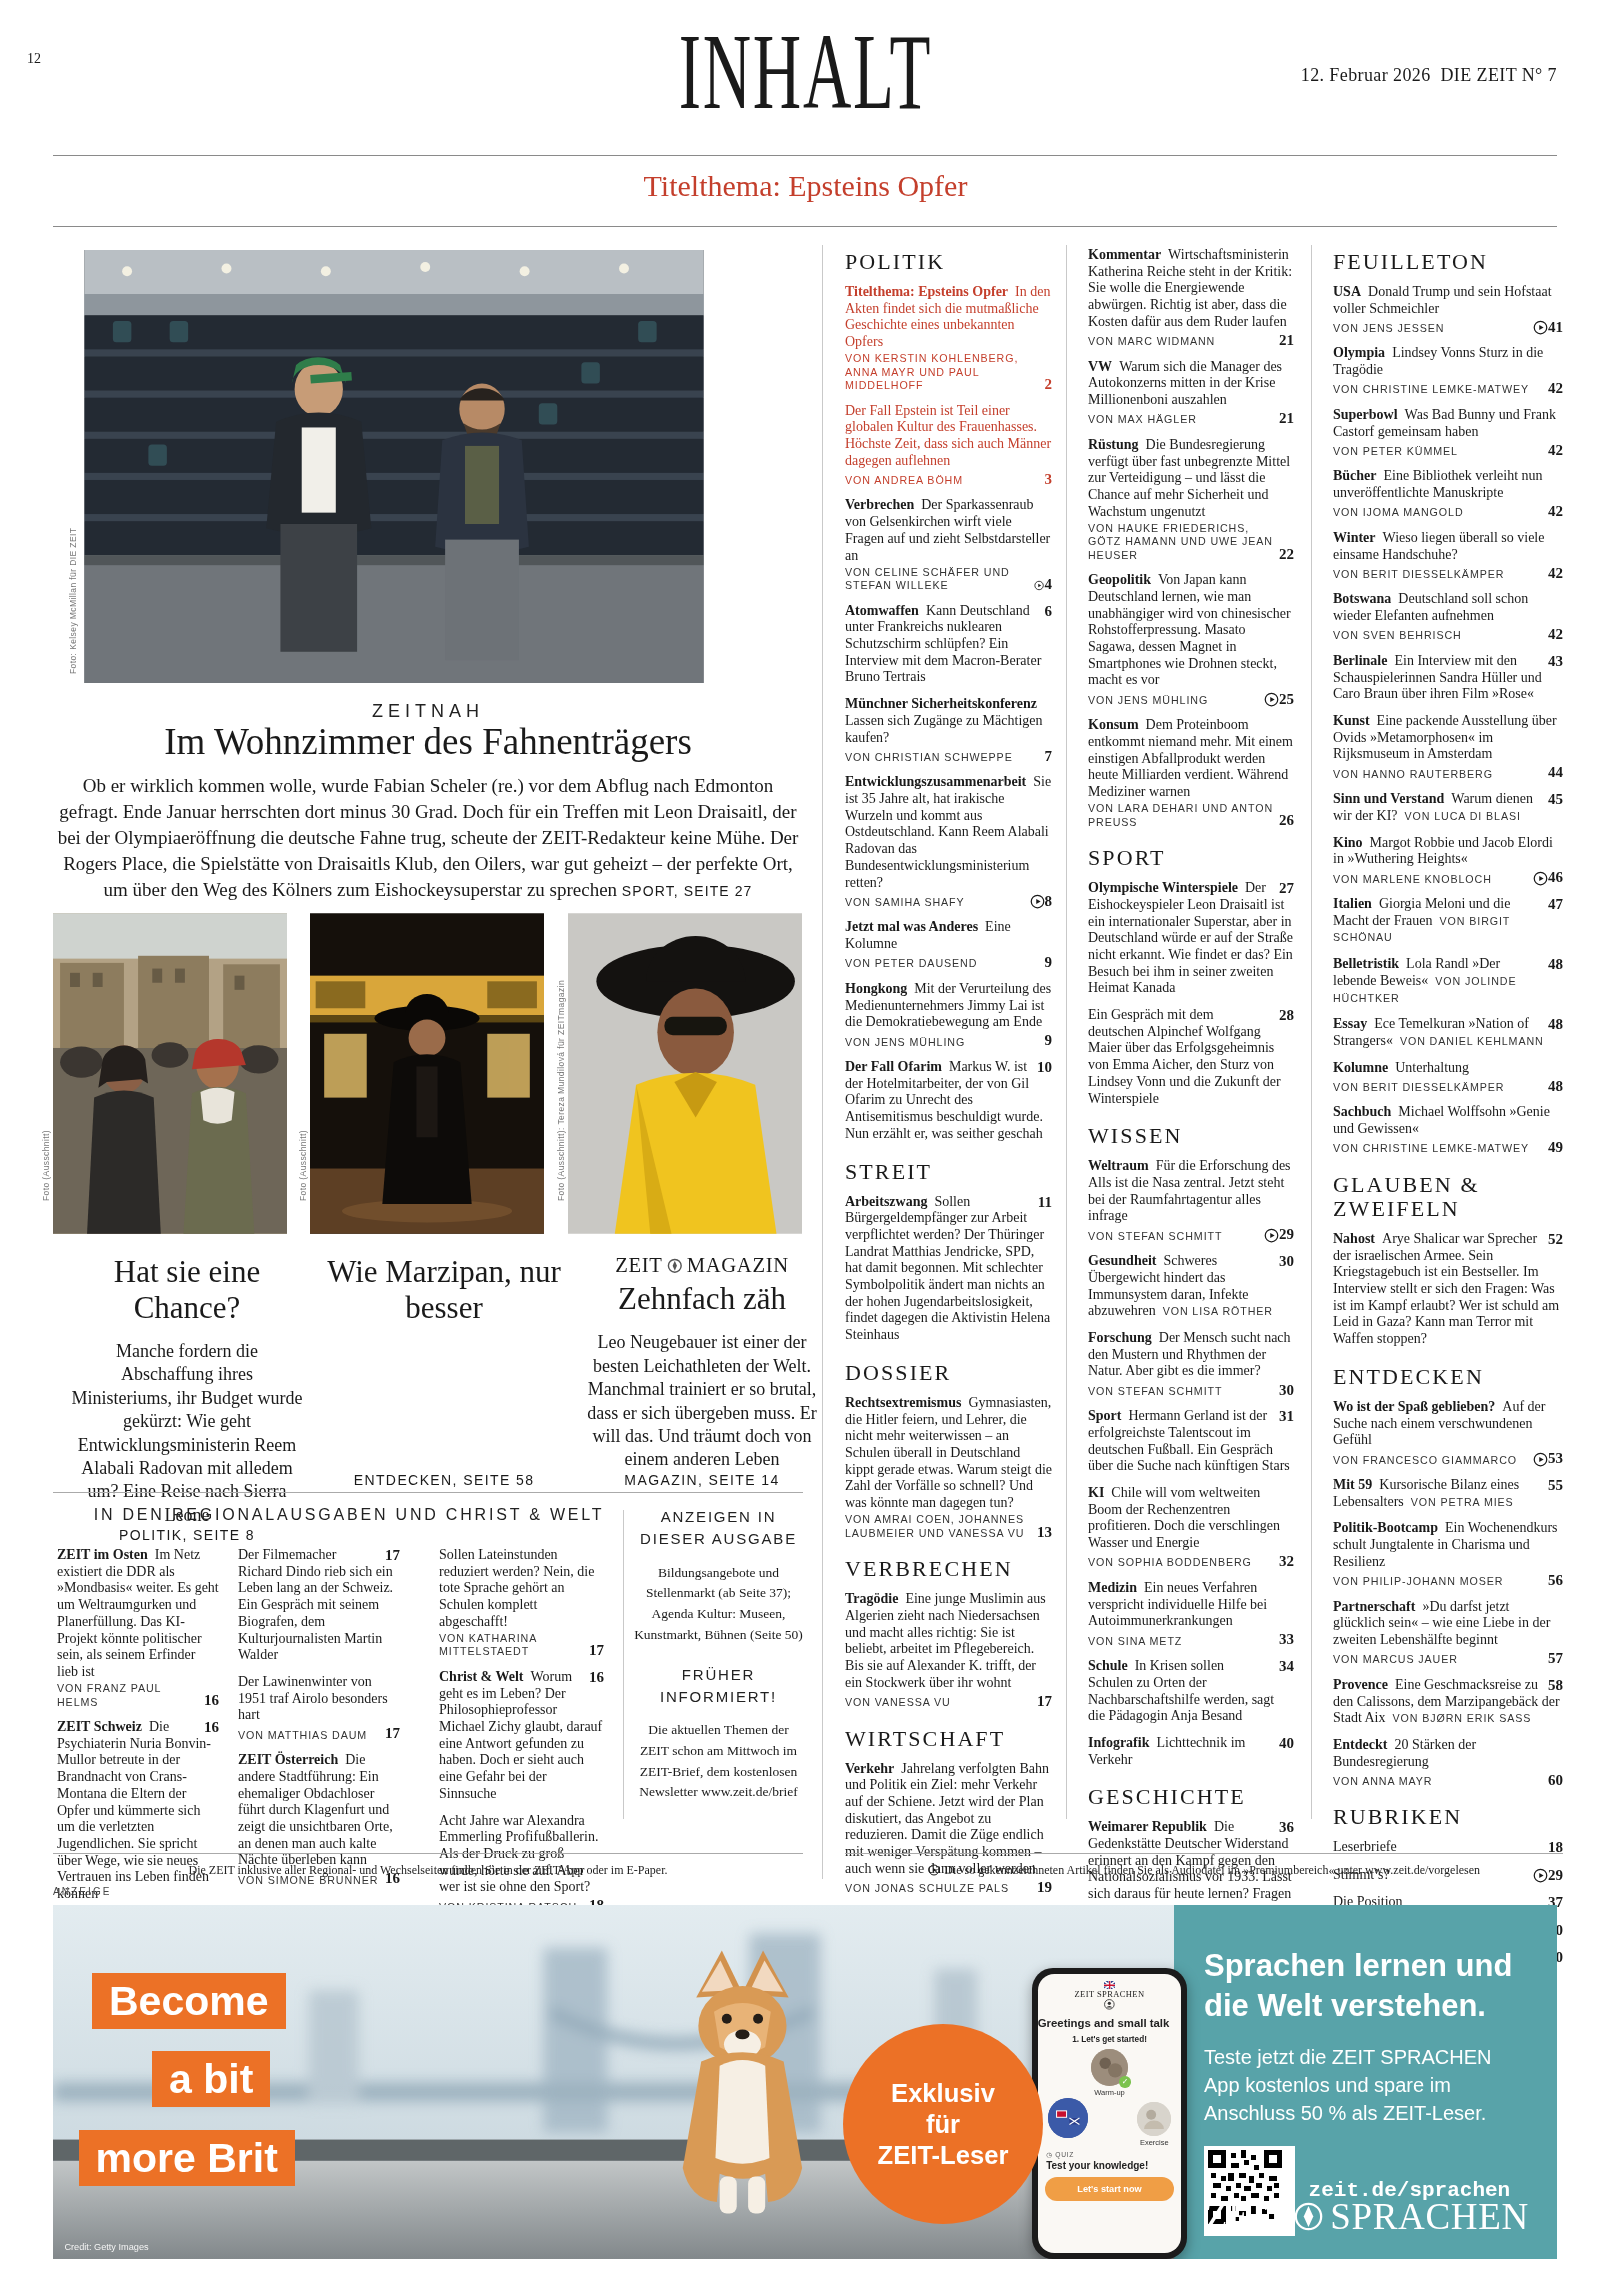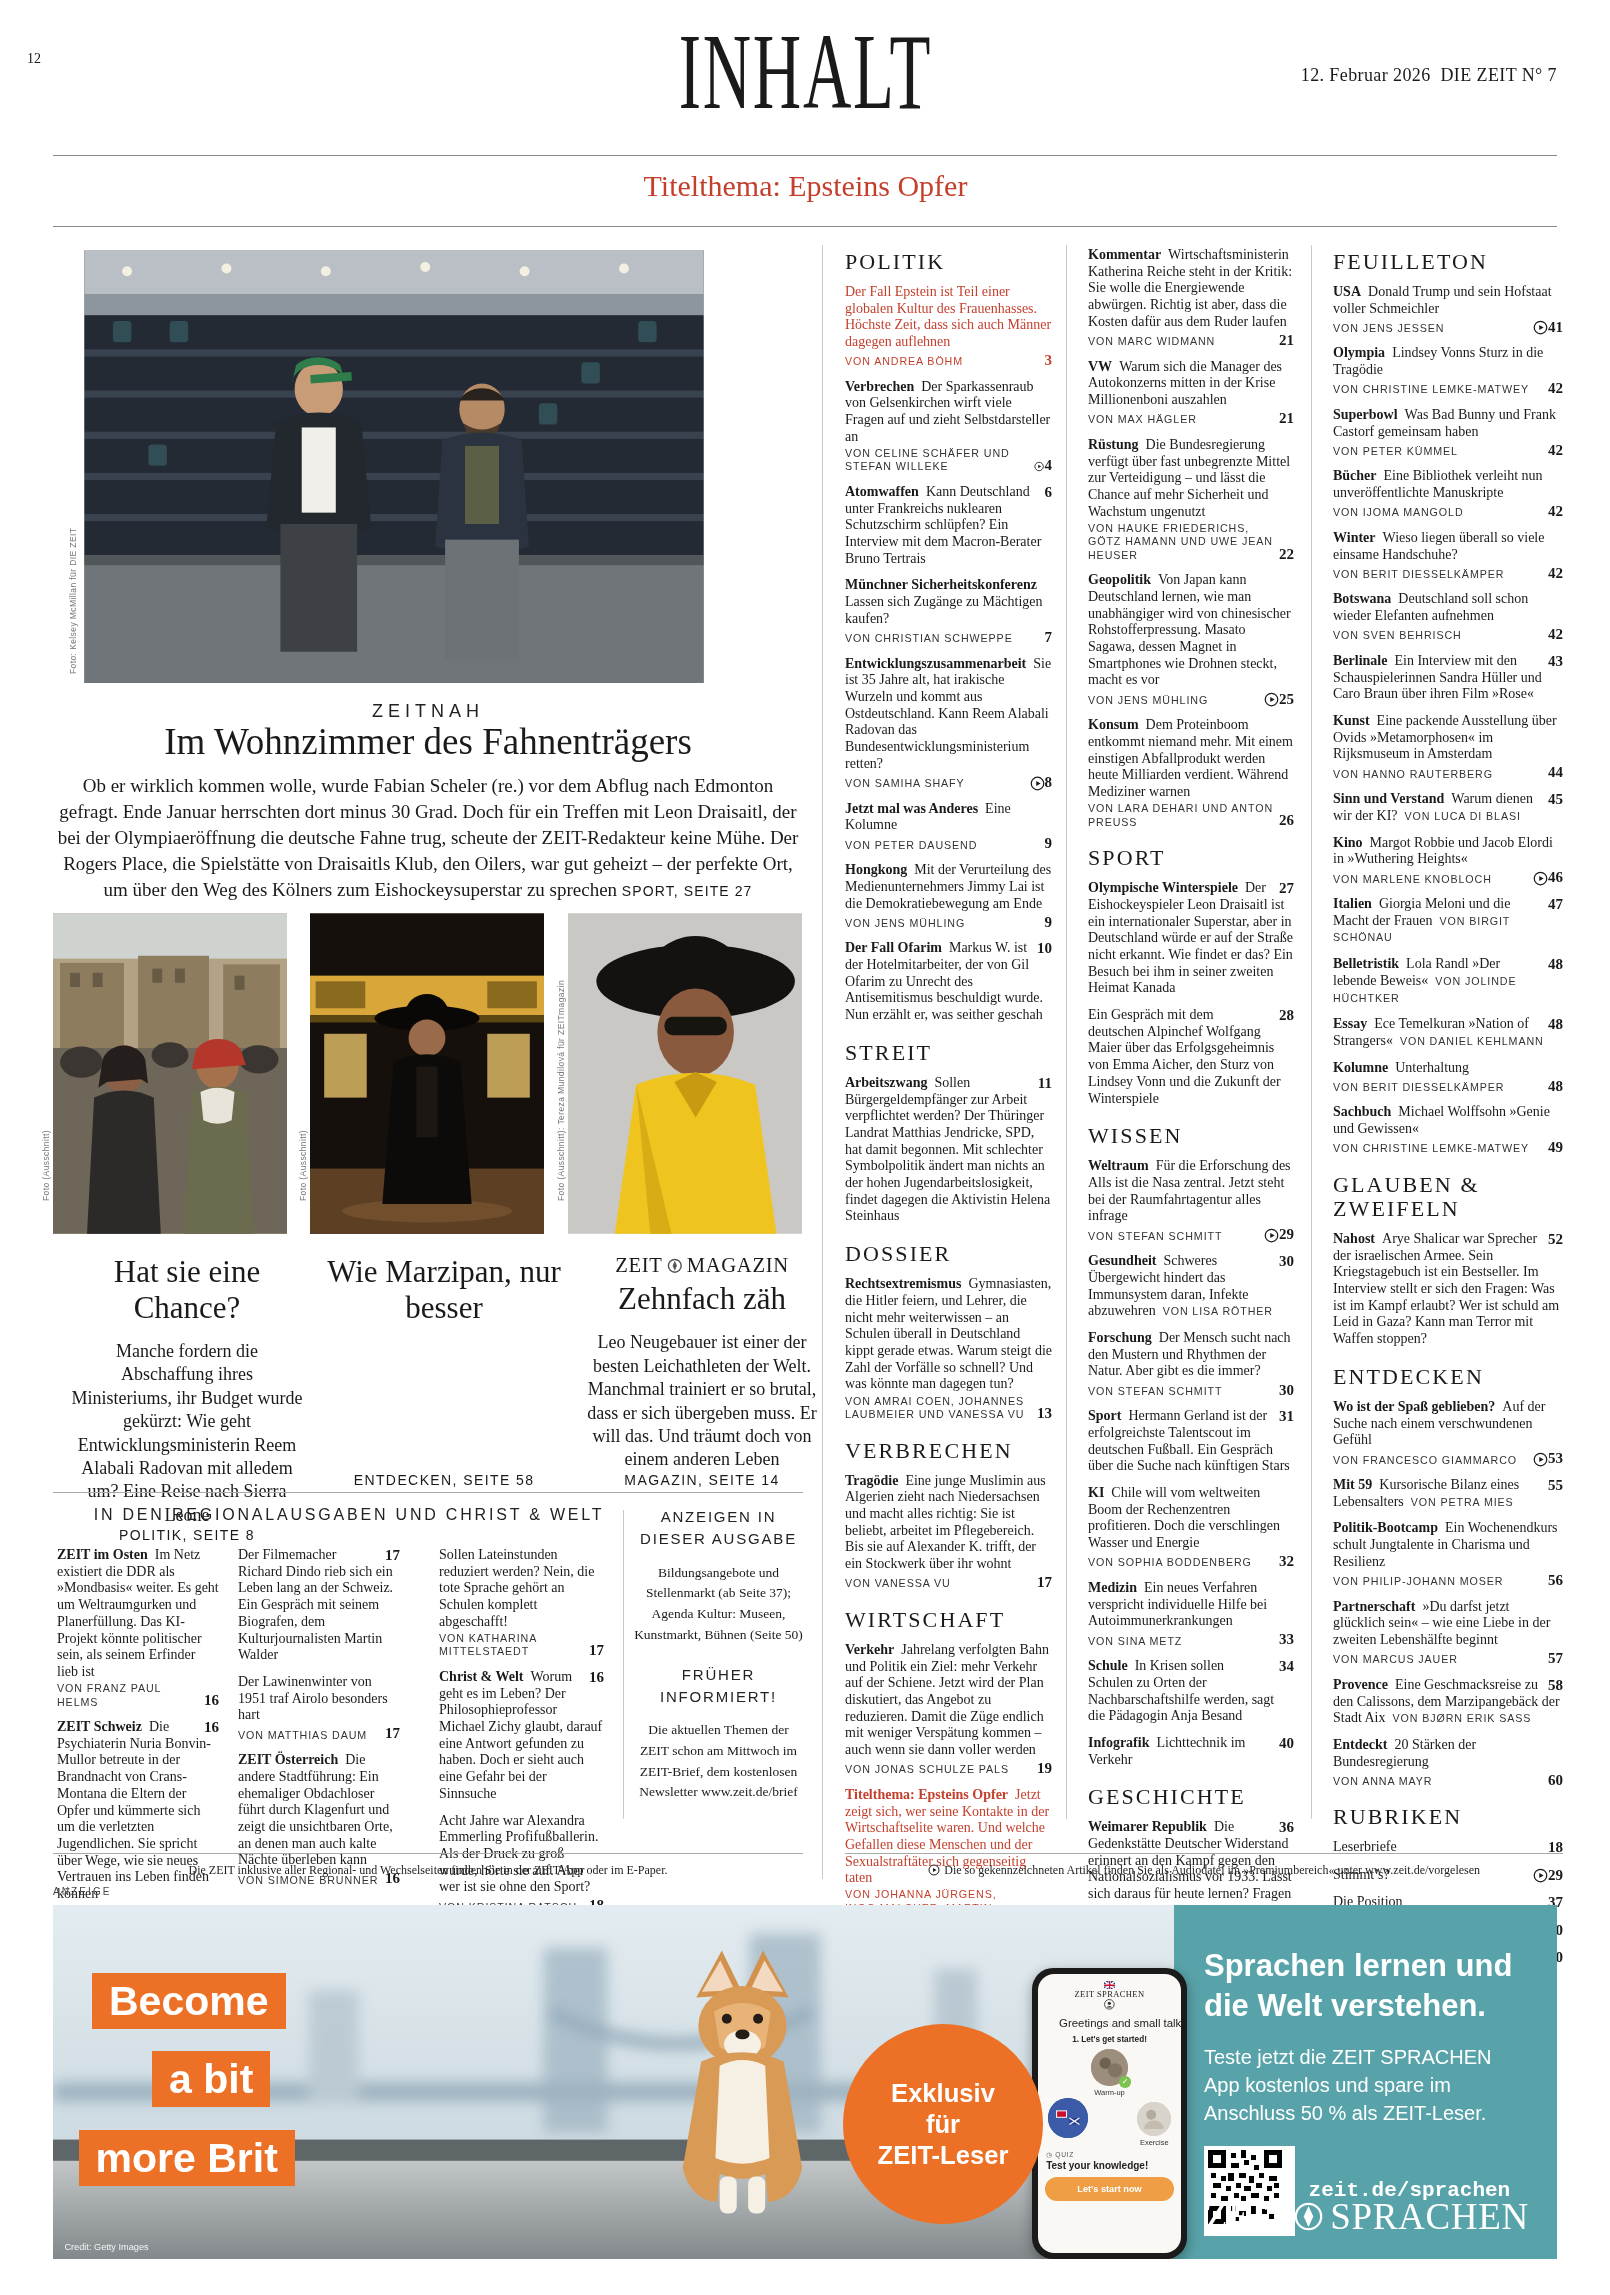--- a/index.html
+++ b/index.html
@@ -84,21 +84,21 @@
   .qr{width:82px;height:82px;background:#fff;padding:4.3px;}
   .teal-url{color:#fff;font-family:Liberation Mono, monospace;font-weight:700;font-size:21px;}
   .teal-logo{position:absolute;right:28px;bottom:21px;color:#fff;font-size:37px;letter-spacing:0.7px;
              display:flex;align-items:center;gap:5.7px;}
   .phone{position:absolute;left:979px;top:63px;width:155px;height:291px;background:#1b1b1b;border-radius:21px;z-index:5;
          box-shadow:0 4.3px 12.8px rgba(0,0,0,.35);}
   .screen{position:absolute;left:5.7px;top:5.7px;right:5.7px;bottom:5.7px;background:#faf8f4;border-radius:16.3px;overflow:hidden;
           font-family:"Liberation Sans",sans-serif;color:#222;}
   .app-head{display:flex;align-items:center;justify-content:space-between;padding:7px 7px 0 7px;flex-direction:column;}
   .app-logo{font-family:"Liberation Serif",serif;font-size:8.5px;letter-spacing:0.4px;}
-  .app-title{text-align:right;font-weight:400;font-size:11.4px;margin-top:7px;}
+  .app-title{text-align:left;font-weight:700;font-size:11.4px;margin-top:7px;}
   .app-step{text-align:center;font-weight:700;font-size:8.2px;margin-top:5.7px;}
   .node{border-radius:50%;}
   .app-label{font-size:7.5px;text-align:center;margin-top:1.4px;color:#333;}
   .quiz-small{font-size:6.7px;letter-spacing:0.7px;color:#555;margin:4.3px 0 0 8.5px;}
   .quiz-title{font-weight:700;font-size:10px;margin:1.4px 0 0 8.5px;}
   .app-btn{margin:5.7px 7px 0 7px;height:24px;border-radius:12px;background:#f09e45;color:#fff;
            display:flex;align-items:center;justify-content:center;font-weight:700;font-size:9.2px;}
   :root{--accent:#c43f2c;--teal:#58a3a9;--orange:#ec7126;}
 </style>
 </head>
@@ -280,20 +280,27 @@
     <div class="t-body">Leo Neugebauer ist einer der besten Leichathleten der Welt. Manchmal trainiert er so brutal, dass er sich übergeben muss. Er will das. Und träumt doch von einem anderen Leben</div>
     <div class="t-ref">MAGAZIN, SEITE 14</div>
   </div>
 
   <div class="abs vline" style="left:822px;top:245px;height:1634px;"></div>
   <div class="abs vline" style="left:1066px;top:245px;height:1574px;"></div>
   <div class="abs vline" style="left:1311px;top:245px;height:1574px;"></div>
 
   <div class="abs toc-col" id="toc-col-0" style="left:845px;width:207px;">
       <div class="sec serif">POLITIK</div>
+      <div class="entry rot">
+        <p class="etext"><span class="lead">Titelthema: Epsteins Opfer</span> In den Akten findet sich die mutmaßliche Geschichte eines unbekannten Opfers</p>
+        <div class="byline-row">
+          <span class="byline">VON KERSTIN KOHLENBERG, ANNA MAYR UND PAUL MIDDELHOFF</span>
+          <span class="pg">2</span>
+        </div>
+      </div>
       <div class="entry rot">
         <p class="etext">Der Fall Epstein ist Teil einer globalen Kultur des Frauenhasses. Höchste Zeit, dass sich auch Männer dagegen auflehnen</p>
         <div class="byline-row">
           <span class="byline">VON ANDREA BÖHM</span>
           <span class="pg">3</span>
         </div>
       </div>
       <div class="entry">
         <p class="etext"><span class="lead">Verbrechen</span> Der Sparkassenraub von Gelsenkirchen wirft viele Fragen auf und zieht Selbstdarsteller an</p>
         <div class="byline-row">

